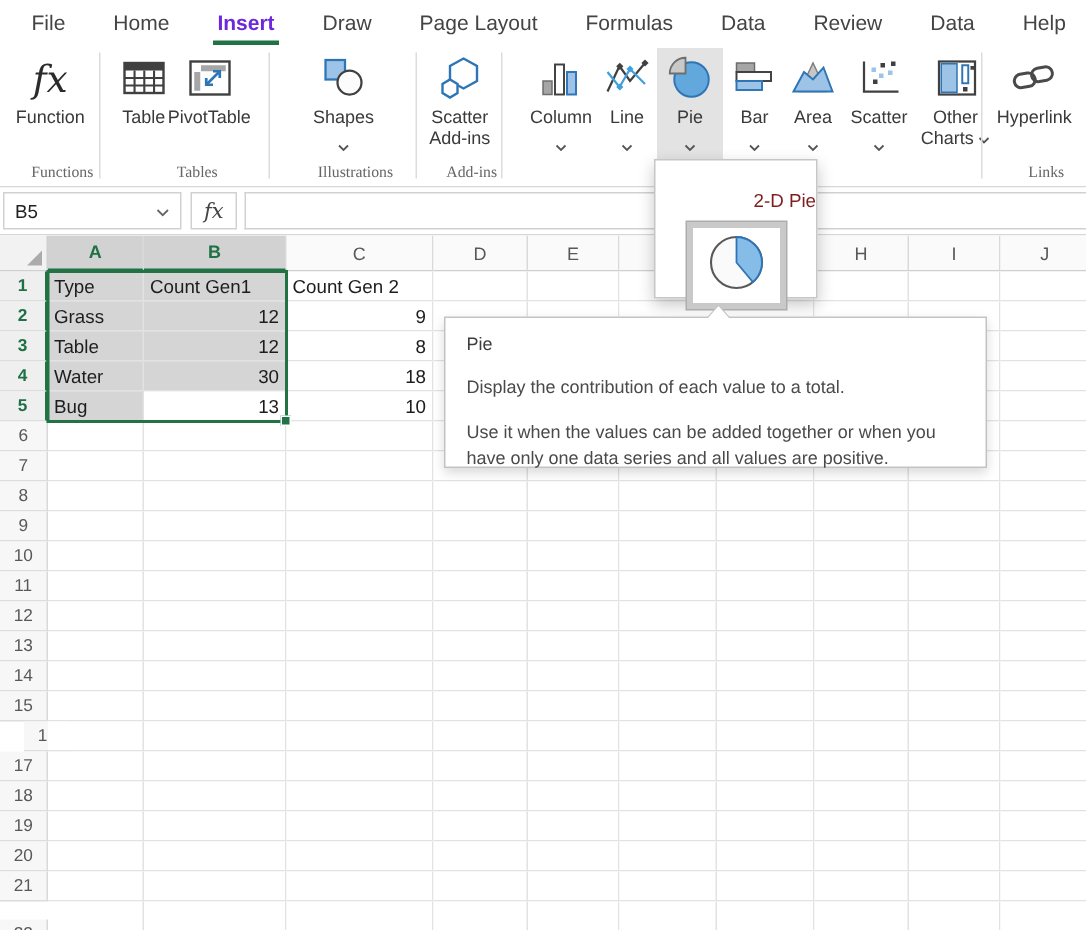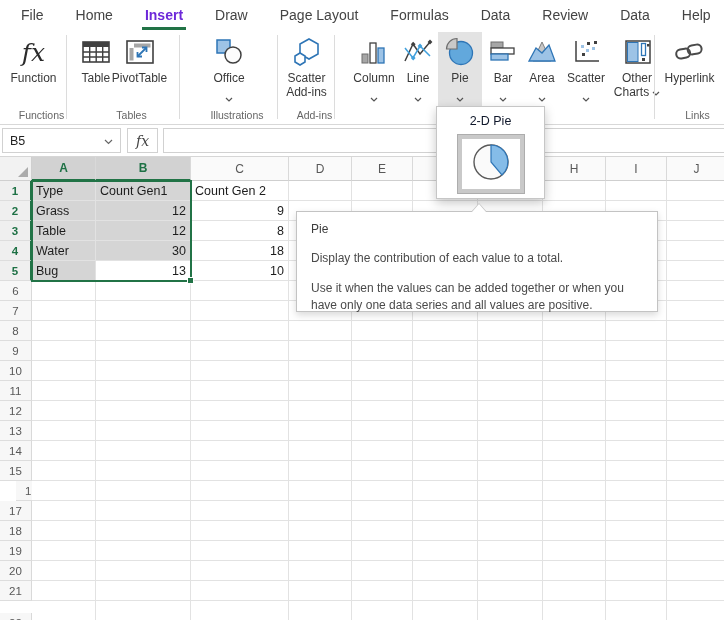--- a/index.html
+++ b/index.html
@@ -18,21 +18,21 @@
   .mtab.active::after { content:""; position:absolute; left:13px; right:13px; bottom:0;
     height:3px; background:#217346; }
   
   .ribbon { position:absolute; top:30px; left:0; width:724px; height:95px;
     border-bottom:1px solid #D8D8D8; display:flex; background:#fff; }
   .rgroup { position:relative; height:100%; flex:none; }
   .rgroup::after { content:""; position:absolute; right:0; top:5px; bottom:5px;
     width:1px; background:#DCDCDC; }
   .rgroup.last::after { display:none; }
   .glabel { position:absolute; bottom:3px; left:16px; right:0; text-align:center;
-    font-size:10.5px; color:#666; white-space:nowrap; }
+    font-size:10.5px; color:#666; white-space:nowrap;font-family:Liberation Serif, serif; }
   .btnrow { display:flex; justify-content:center; align-items:flex-start;
     height:78px; padding-top:2px; }
   .rbtn { display:flex; flex-direction:column; align-items:center;
     padding-top:4px; height:74px; cursor:pointer; flex:none; }
   .rbtn .icon { height:32px; display:flex; align-items:center; justify-content:center; }
   .rbtn .lbl { font-size:12px; color:#3a3a3a; margin-top:4px; line-height:13px;
     white-space:nowrap; text-align:center; }
   .rbtn .chev { margin-top:3px; height:6px; }
   .rbtn.active { background:#E3E3E3; }
   .fxglyph { font-family:"DejaVu Serif", serif; font-style:italic; font-size:25px; color:#2b2b2b; }
@@ -77,21 +77,21 @@
   .cell.num { justify-content:flex-end; }
   .cell.selfill { background:#D5D5D5; }
   .cell.activecell { background:#fff; }
   .selbox { position:absolute; border:2px solid #217346; pointer-events:none; z-index:5; }
   .fillhandle { position:absolute; right:-4px; bottom:-4px; width:7px; height:7px;
     background:#217346; border:1px solid #fff; pointer-events:auto; cursor:crosshair; }
   
   .piepanel { position:absolute; left:436px; top:106px; width:109px; height:93px;
     background:#fff; border:1px solid #C6C6C6; box-shadow:0 4px 10px rgba(0,0,0,.22);
     z-index:55; }
-  .piepanel .ptitle { font-size:12.5px; color:#0f172a; text-align:center; margin-top:7px; }
+  .piepanel .ptitle { font-size:12.5px; color:#7f1d1d; text-align:right; margin-top:20px; }
   .swatch { width:66px; height:58px; margin:7px auto 0; background:#fff;
     border:4px solid #C9C9C9; box-shadow:0 0 0 1px #ADADAD; display:flex;
     align-items:center; justify-content:center; cursor:pointer; }
   
   .tooltip { position:absolute; left:296px; top:211px; width:362px; height:101px;
     background:#fff; border:1px solid #C3C3C3; box-shadow:0 3px 7px rgba(0,0,0,.15);
     z-index:60; padding:9px 14px; font-size:12px; color:#4a4a4a; line-height:1.45; }
   .tooltip .ttitle { margin-bottom:12px; color:#3d3d3d; }
   .tooltip .tbody1 { margin-bottom:12px; }
   .tooltip::before { content:""; position:absolute; left:174px; top:-9px; width:0; height:0;
@@ -162,21 +162,21 @@
 
   <div class="rgroup" style="width:98px">
     <div class="btnrow">
       <div class="rbtn">
         <span class="icon">
           <svg width="30" height="30" viewBox="0 0 30 30">
               <rect x="3" y="3" width="13" height="13" fill="#9DC3E6" stroke="#2E75B6" stroke-width="1.5"></rect>
               <circle cx="19" cy="18" r="8" fill="#FCFCFC" stroke="#404040" stroke-width="1.5"></circle>
             </svg>
         </span>
-        <span class="lbl">Office</span>
+        <span class="lbl">Shapes</span>
         <span class="chev">
           <svg width="8" height="5" viewBox="0 0 8 5">
               <path d="M1 1 L4 4 L7 1" stroke="#555" stroke-width="1.2" fill="none"></path>
             </svg>
         </span>
       </div>
     </div>
     <div class="glabel">Illustrations</div>
   </div>
 

